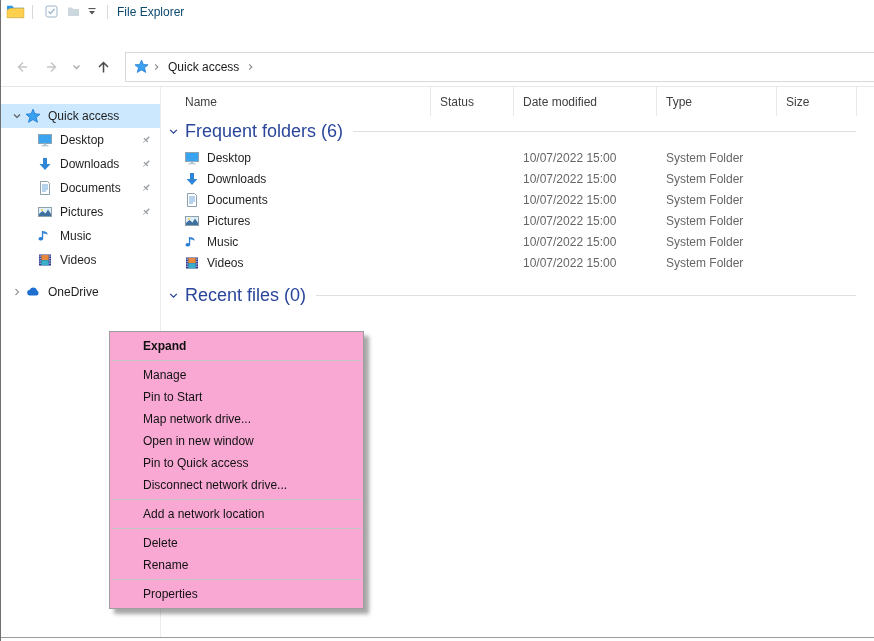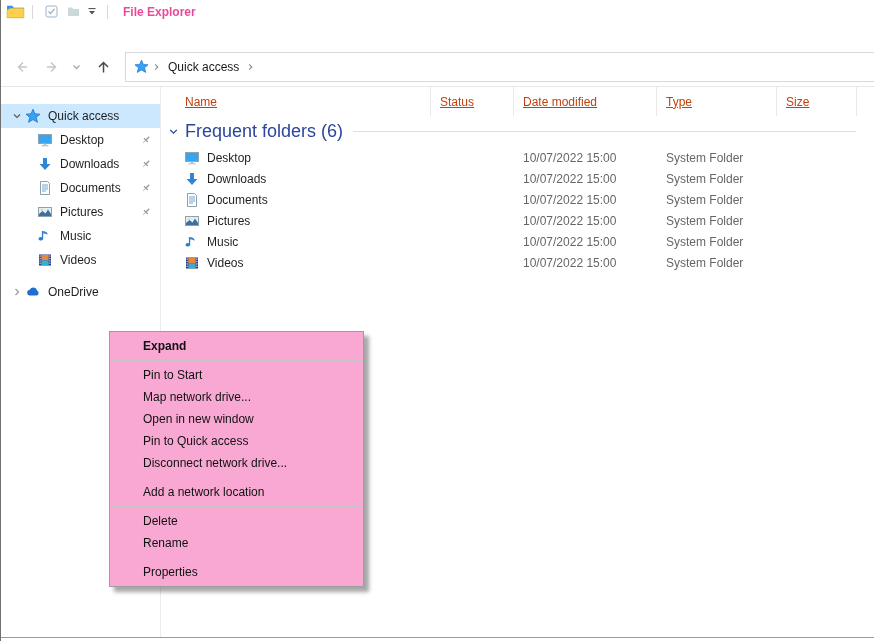--- a/index.html
+++ b/index.html
@@ -4,21 +4,21 @@
 <style>
   html,body{margin:0;padding:0;background:#fff;}
   body{width:874px;height:641px;position:relative;overflow:hidden;
        font-family:"Liberation Sans","DejaVu Sans",sans-serif;font-size:12px;color:#1f1f1f;}
   .window{position:absolute;inset:0;border-left:1px solid #707070;background:#fff;}
 
   
   .titlebar{position:absolute;top:0;left:0;right:0;height:23px;display:flex;align-items:center;padding-left:5px;}
   .titlebar .sep{width:1px;height:14px;background:#d9d9d9;margin:0 7px;}
   .qat-btn{display:flex;align-items:center;justify-content:center;width:22px;height:20px;}
-  .app-title{margin-left:8px;color:#ec4899;font-weight:bold;}
+  .app-title{margin-left:2px;color:#0c4a6e;}
 
   
   .tabs{position:absolute;top:23px;left:0;right:0;height:23px;display:flex;align-items:stretch;
         border-bottom:1px solid #e4e4e4;padding-left:3px;}
   .tab{display:flex;align-items:center;padding:0 18px;color:#2b2b2b;}
   .tab.file{background:#2172be;color:#fff;padding:0 21px;}
 
   
   .navrow{position:absolute;top:47px;left:0;right:0;height:39px;display:flex;align-items:center;
           border-bottom:1px solid #e6e6e6;}
@@ -41,21 +41,21 @@
   .side-item{height:24px;display:flex;align-items:center;padding-left:8px;position:relative;}
   .side-item.selected{background:#cce8ff;}
   .side-item .chev{width:16px;display:flex;align-items:center;justify-content:center;}
   .side-item.child{padding-left:36px;}
   .side-item .s-icon{width:16px;height:16px;margin-right:7px;display:flex;align-items:center;justify-content:center;flex:0 0 16px;}
   .side-item .pin{margin-left:auto;margin-right:8px;display:flex;align-items:center;}
   .side-gap{height:8px;}
 
   
   .main{position:absolute;left:161px;right:0;top:0;bottom:0;background:#fff;}
-  .col-headers{height:29px;display:flex;align-items:center;color:#c2410c;text-decoration:underline;}
+  .col-headers{height:29px;display:flex;align-items:center;color:#404040;}
   .col{box-sizing:border-box;padding-left:9px;height:100%;display:flex;align-items:center;border-right:1px solid #e9e9e9;}
   .col-name{width:269px;padding-left:23px;}
   .col-status{width:83px;}
   .col-date{width:143px;}
   .col-type{width:120px;}
   .col-size{width:80px;}
   .group-header{height:26px;margin-top:2px;display:flex;align-items:center;color:#2a469b;font-size:18px;padding-left:6px;}
   .group-header .g-chev{margin-right:6px;display:flex;align-items:center;}
   .group-header .g-line{flex:1;height:1px;background:#dcdfe4;margin-left:10px;margin-right:18px;}
   .rows{margin-top:3px;}
@@ -426,27 +426,37 @@
             </span>
             <span>Videos</span>
           </div>
           <div class="cell c-status"></div>
           <div class="cell c-date">10/07/2022 15:00</div>
           <div class="cell c-type">System Folder</div>
           <div class="cell c-size"></div>
         </div>
       </div>
 
+      <div class="group-header group2">
+        <span class="g-chev">
+          <svg width="11" height="11" viewBox="0 0 10 10">
+              <path d="M2 3.5 L5 6.5 L8 3.5" fill="none" stroke="#2a469b" stroke-width="1.2"></path>
+            </svg>
+        </span>
+        <span>Recent files (0)</span>
+        <span class="g-line"></span>
+      </div>
 
     </div>
   </div>
 
   <div class="ctxmenu">
     <div class="cm-item bold">Expand</div>
     <div class="cm-sep"></div>
+    <div class="cm-item">Manage</div>
     <div class="cm-item">Pin to Start</div>
     <div class="cm-item">Map network drive...</div>
     <div class="cm-item">Open in new window</div>
     <div class="cm-item">Pin to Quick access</div>
     <div class="cm-item">Disconnect network drive...</div>
     <div class="cm-sep"></div>
     <div class="cm-item">Add a network location</div>
     <div class="cm-sep"></div>
     <div class="cm-item">Delete</div>
     <div class="cm-item">Rename</div>

